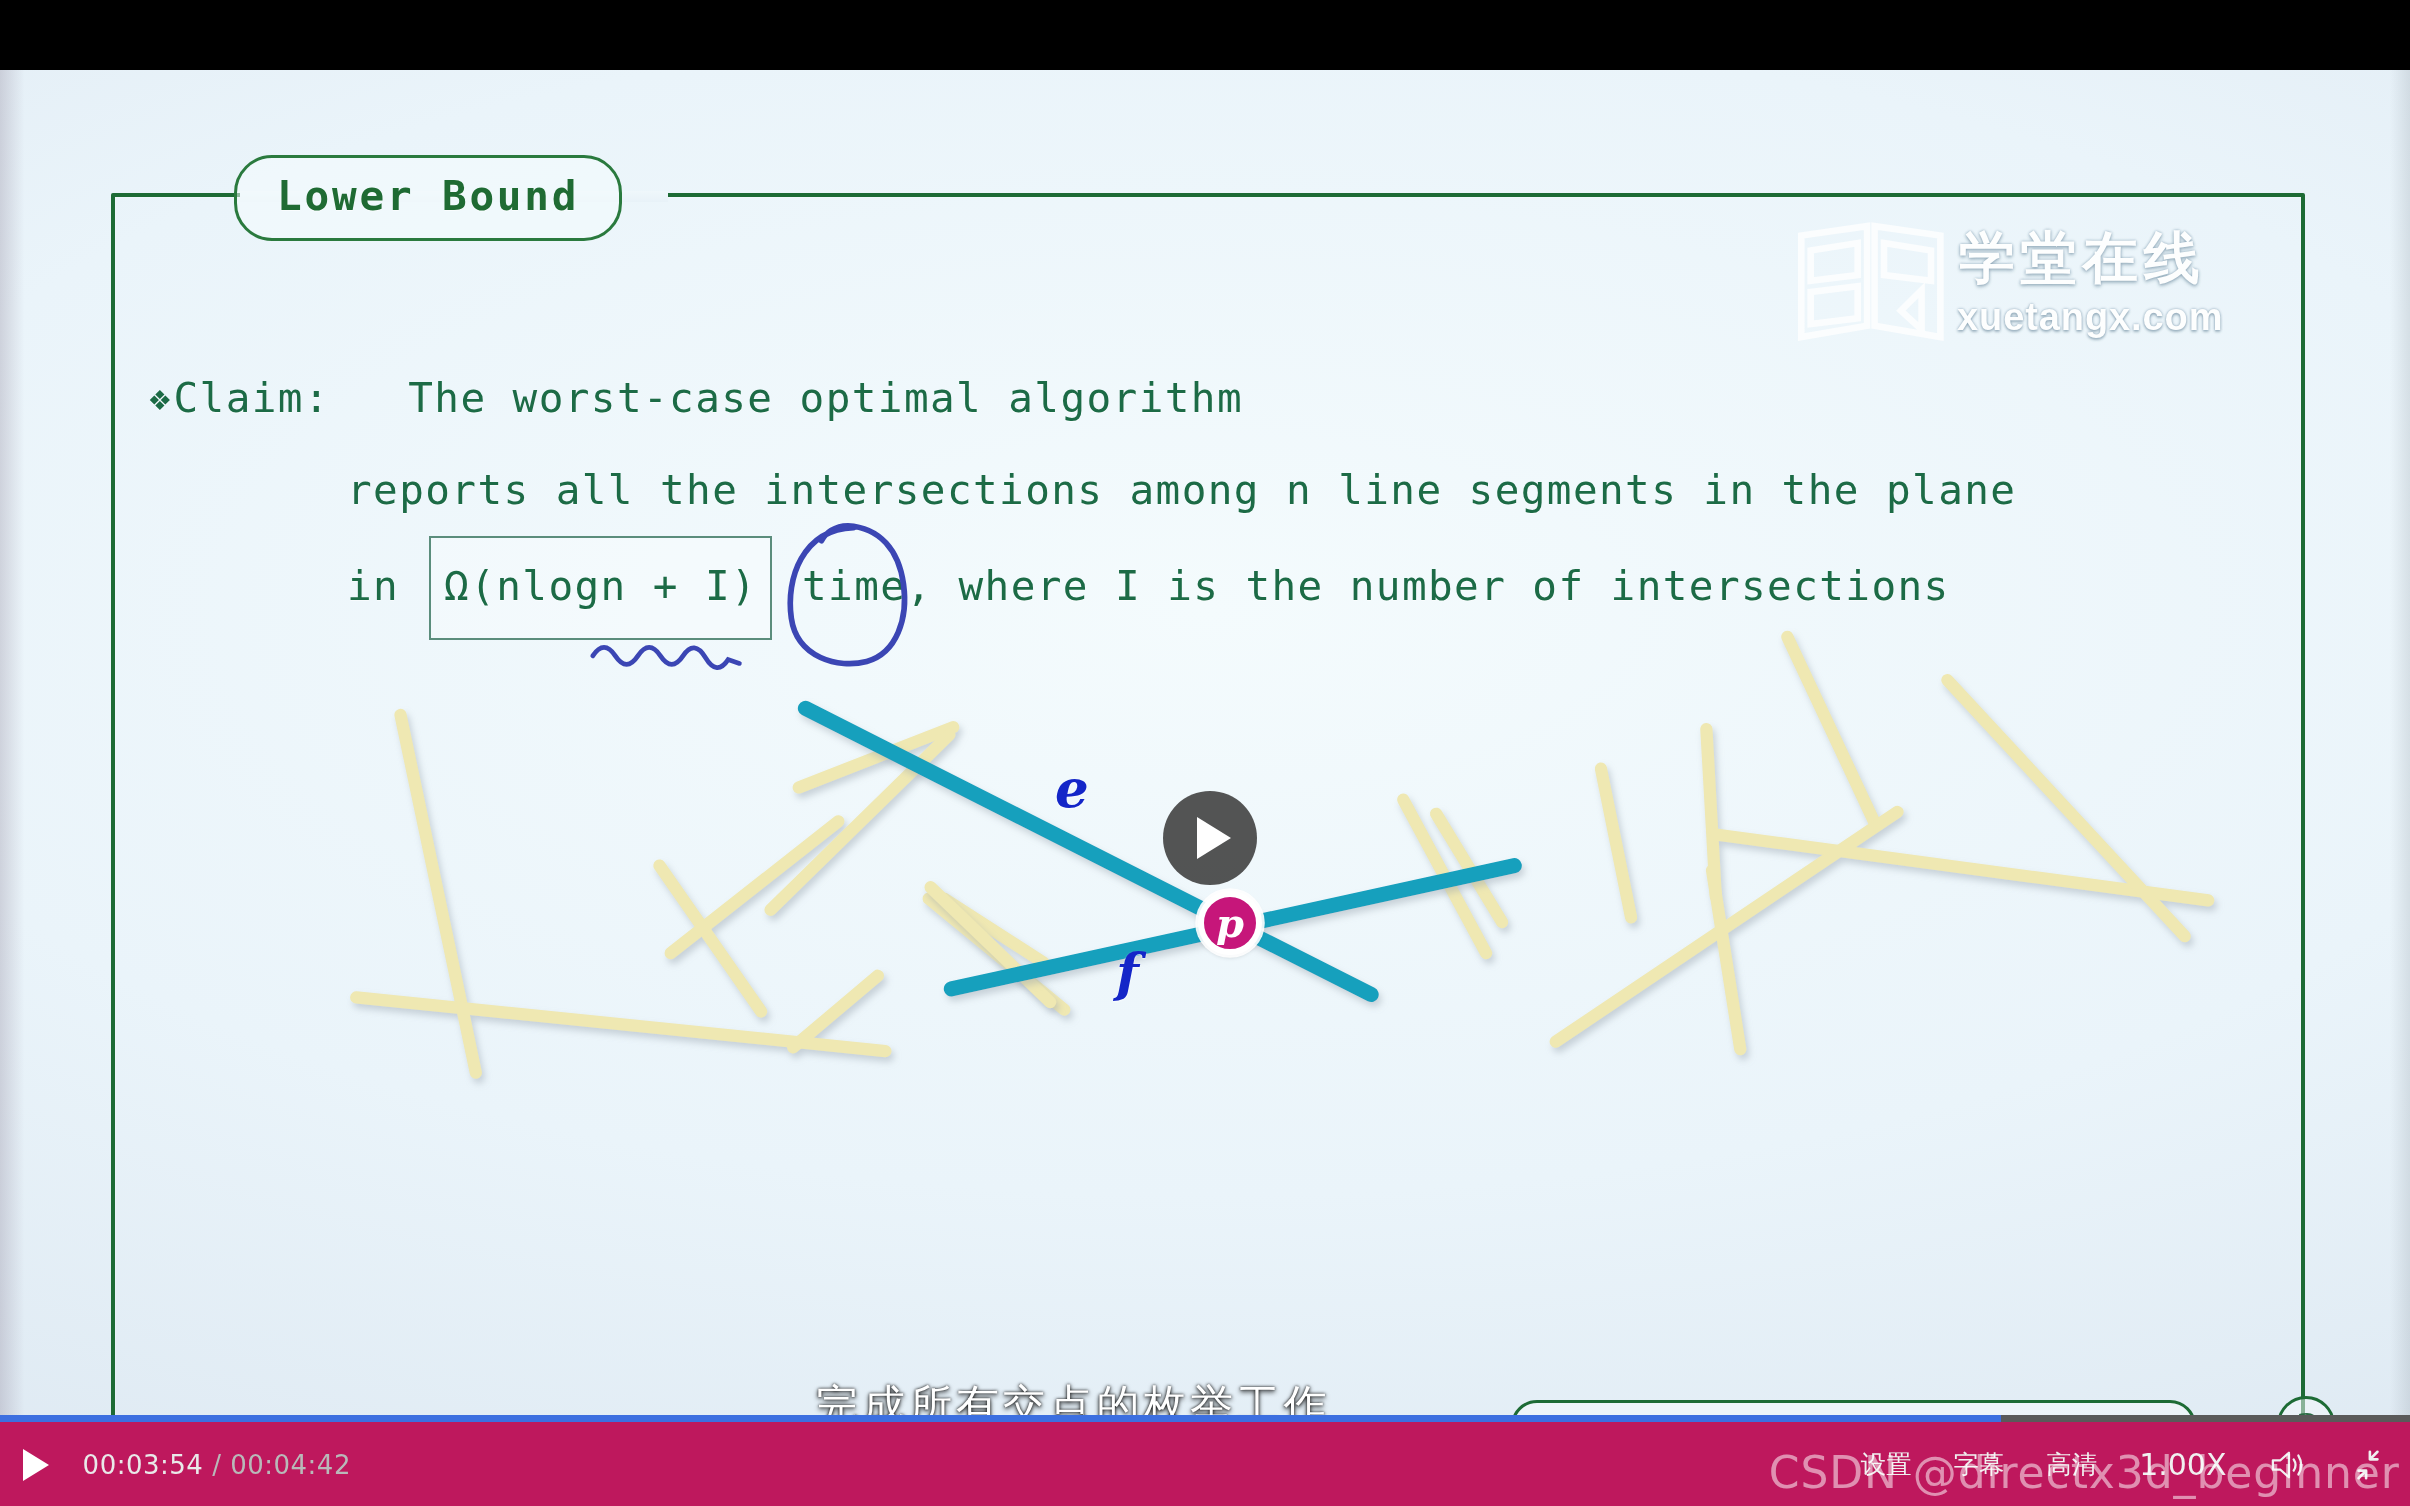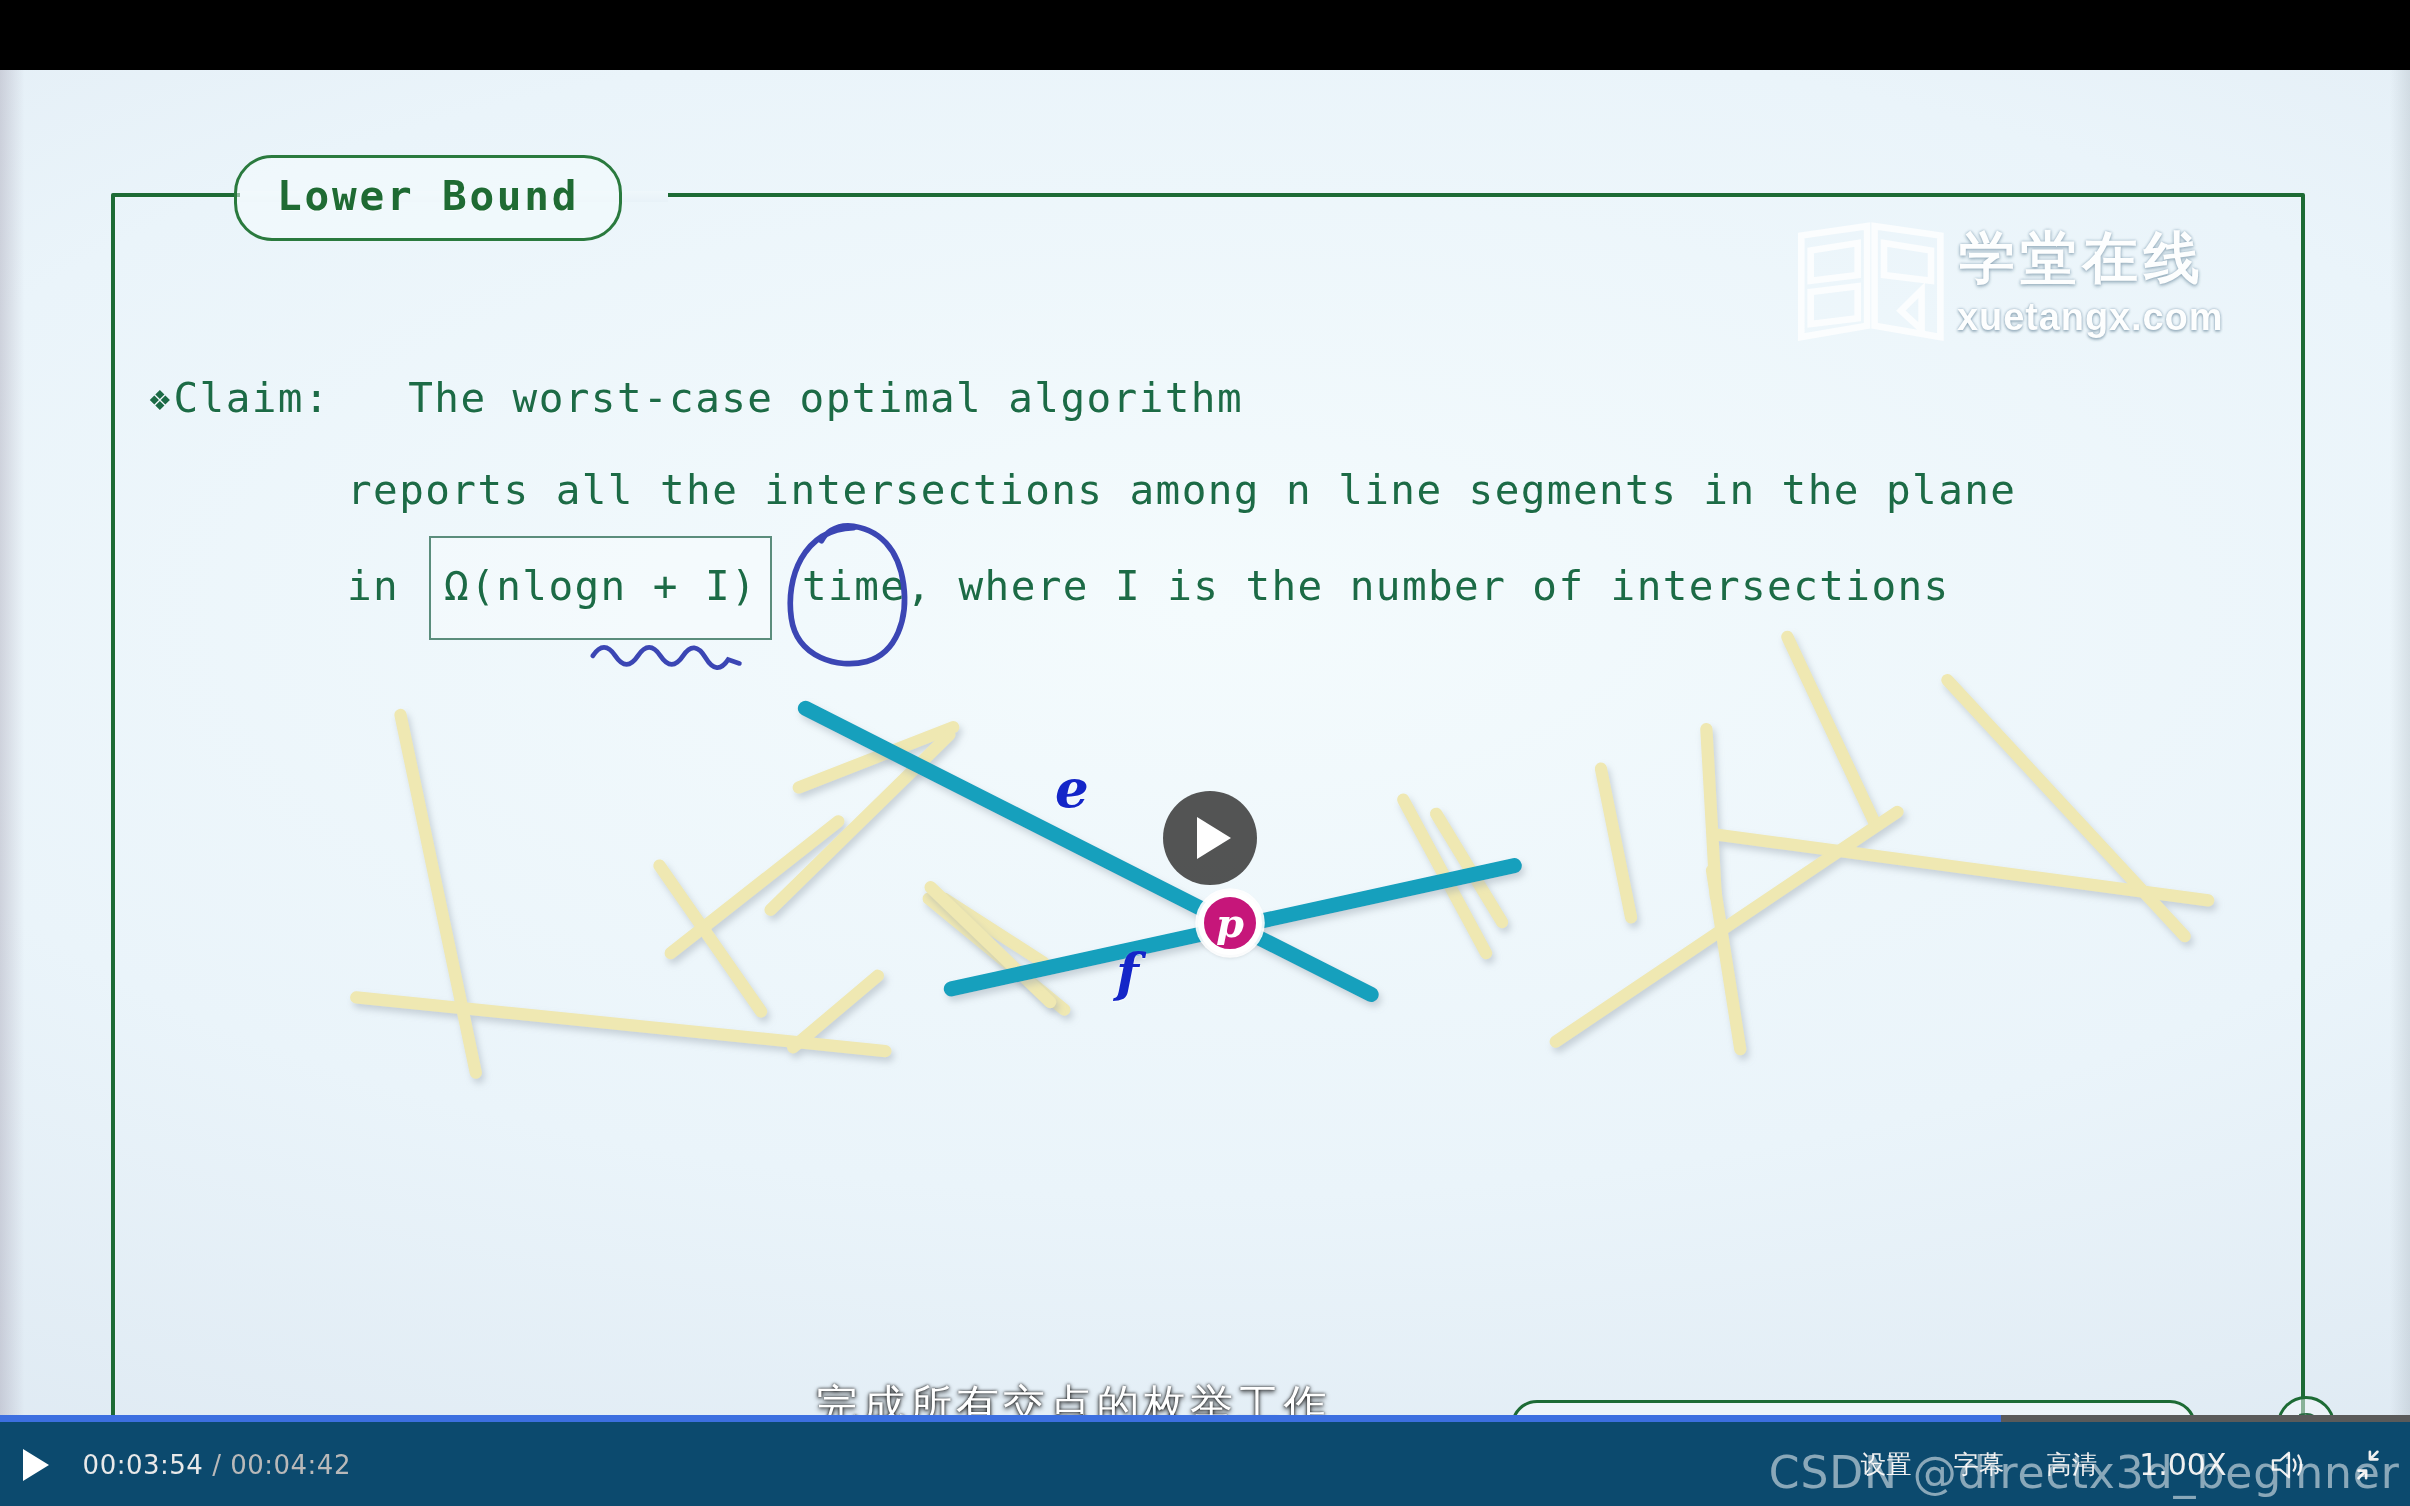--- a/index.html
+++ b/index.html
@@ -155,21 +155,21 @@
   
   .subtitle {
     position: absolute; left: 0; top: 1377px; width: 2146px; text-align: center;
     color: #ffffff; font-size: 43px; letter-spacing: 3.8px;
     text-shadow: 0 1.9px 5.6px rgba(0,0,0,.85), 0 0 2.8px rgba(0,0,0,.9);
     font-family: "DejaVu Sans", sans-serif;
   }
 
   
   .controls {
-    position: absolute; left: 0; bottom: 0; width: 2411px; height: 85px; background: #0c4a6e;
+    position: absolute; left: 0; bottom: 0; width: 2411px; height: 85px; background: #be185d;
   }
   .progress {
     position: absolute; left: 0; top: -7.5px; width: 2411px; height: 7.5px; background: #5a5a5a;
     cursor: pointer;
   }
   .progress-fill { position: absolute; left: 0; top: 0; height: 7.5px; background: #3c6fe0; }
   .ctrl-left { position: absolute; left: 22.6px; top: 0; height: 85px; display:flex; align-items:center; gap: 28px; }
   .btn-play {
     width: 32px; height: 38px; cursor: pointer; display:flex; align-items:center;
   }

